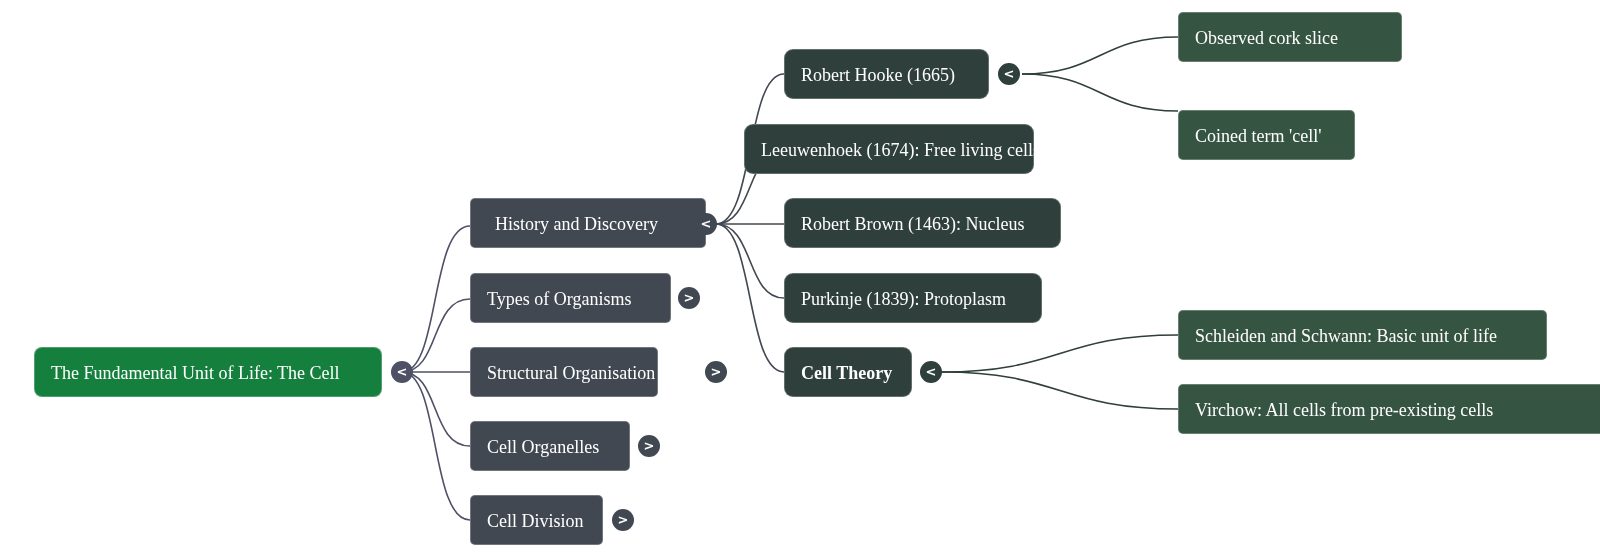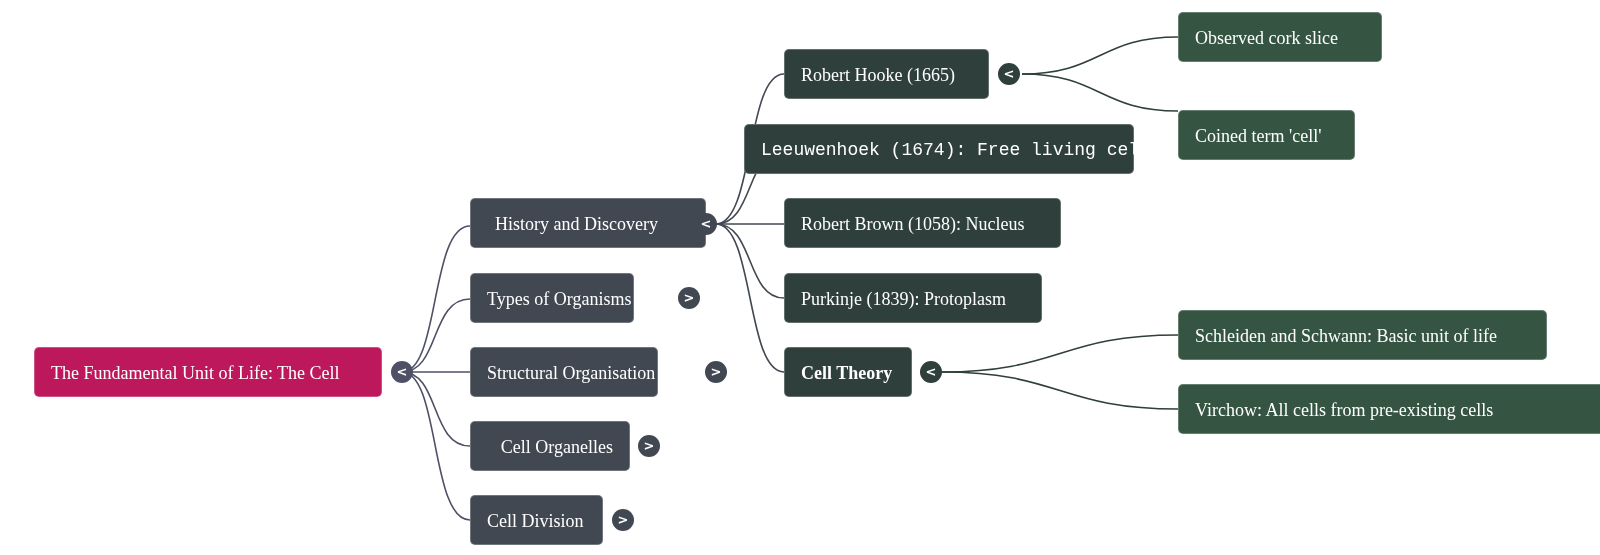--- a/index.html
+++ b/index.html
@@ -2,23 +2,23 @@
 <html><head>
 <meta charset="utf-8">
 <style>
   html, body { margin: 0; padding: 0; background: #ffffff; }
   body { width: 1600px; height: 555px; position: relative; overflow: hidden;
          font-family: "Liberation Serif", serif; }
   #edges { position: absolute; left: 0; top: 0; width: 1600px; height: 555px; }
   .node { position: absolute; box-sizing: border-box; height: 50px; border-radius: 5px;
           color: #ffffff; font-size: 18px; line-height: 50px; padding: 0 16px; white-space: nowrap;
           border: 1px solid rgba(255,255,255,0.25); cursor: pointer; }
-  .lvl0 { background: #be185d; }
+  .lvl0 { background: #15803d; border-radius: 8px; }
   .lvl1 { background: #414851; }
-  .lvl2 { background: #2f3f3b; }
+  .lvl2 { background: #2f3f3b; border-radius: 9px; }
   .lvl3 { background: #355441; }
   .toggle { position: absolute; width: 22px; height: 22px; border-radius: 50%;
             color: #ffffff; font-family: "DejaVu Sans", sans-serif; font-size: 13px; font-weight: bold;
             line-height: 22px; text-align: center; cursor: pointer; }
   .t0 { background: #4e5066; }
   .t1 { background: #414851; }
   .t2 { background: #2f3f3b; }
 </style>
 </head>
 <body>
@@ -43,40 +43,40 @@
   <path d="M942,372 C1060,372 1060,335 1178,335" stroke="#2f3f3b" stroke-width="1.6" fill="none"></path>
   <path d="M942,372 C1060,372 1060,409 1178,409" stroke="#2f3f3b" stroke-width="1.6" fill="none"></path>
 </svg>
 
 <div class="node lvl0" style="left:34px; top:347px; width:348px;">The Fundamental Unit of Life: The Cell</div>
 <div class="toggle t0" style="left:391px; top:361px;">&lt;</div>
 
 <div class="node lvl1" style="left:470px; top:198px; width:236px;padding-left:24px;">History and Discovery</div>
 <div class="toggle t1" style="left:695px; top:213px;">&lt;</div>
 
-<div class="node lvl1" style="left:470px; top:273px; width:164px;">Types of Organisms</div>
+<div class="node lvl1" style="left:470px; top:273px; width:201px;">Types of Organisms</div>
 <div class="toggle t1" style="left:678px; top:287px;">&gt;</div>
 
 <div class="node lvl1" style="left:470px; top:347px; width:188px;">Structural Organisation</div>
 <div class="toggle t1" style="left:705px; top:361px;">&gt;</div>
 
-<div class="node lvl1" style="left:470px; top:421px; width:160px;text-align:right;">Cell Organelles</div>
+<div class="node lvl1" style="left:470px; top:421px; width:160px;">Cell Organelles</div>
 <div class="toggle t1" style="left:638px; top:435px;">&gt;</div>
 
 <div class="node lvl1" style="left:470px; top:495px; width:133px;">Cell Division</div>
 <div class="toggle t1" style="left:612px; top:509px;">&gt;</div>
 
 <div class="node lvl2" style="left:784px; top:49px; width:205px;">Robert Hooke (1665)</div>
 <div class="toggle t2" style="left:998px; top:63px;">&lt;</div>
 
-<div class="node lvl2" style="left:744px; top:124px; width:390px;font-family:Liberation Mono, monospace;">Leeuwenhoek (1674): Free living cells</div>
+<div class="node lvl2" style="left:744px; top:124px; width:290px;">Leeuwenhoek (1674): Free living cells</div>
 
-<div class="node lvl2" style="left:784px; top:198px; width:277px;">Robert Brown (1058): Nucleus</div>
+<div class="node lvl2" style="left:784px; top:198px; width:277px;">Robert Brown (1463): Nucleus</div>
 
 <div class="node lvl2" style="left:784px; top:273px; width:258px;">Purkinje (1839): Protoplasm</div>
 
 <div class="node lvl2" style="left:784px; top:347px; width:128px;font-weight:bold;">Cell Theory</div>
 <div class="toggle t2" style="left:920px; top:361px;">&lt;</div>
 
-<div class="node lvl3" style="left:1178px; top:12px; width:204px;">Observed cork slice</div>
+<div class="node lvl3" style="left:1178px; top:12px; width:224px;">Observed cork slice</div>
 <div class="node lvl3" style="left:1178px; top:86px; width:177px;margin-top:24px;">Coined term 'cell'</div>
 <div class="node lvl3" style="left:1178px; top:310px; width:369px;">Schleiden and Schwann: Basic unit of life</div>
 <div class="node lvl3" style="left:1178px; top:384px; width:431px;">Virchow: All cells from pre-existing cells</div>
 
 </body></html>

